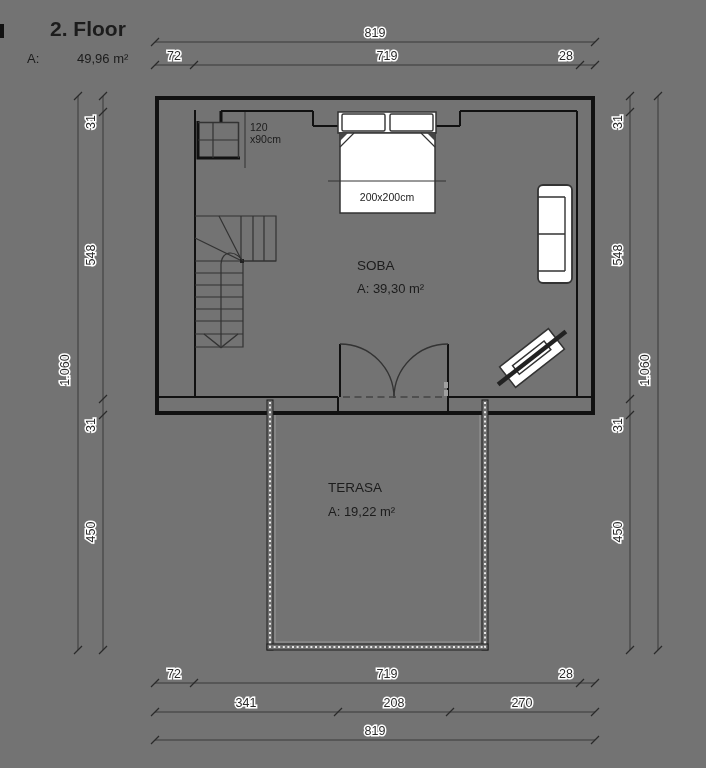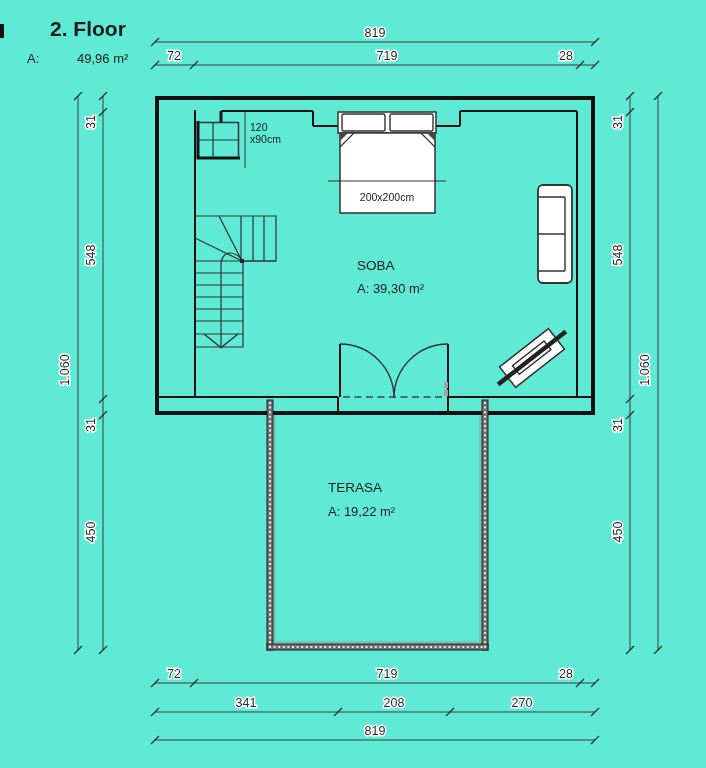--- a/index.html
+++ b/index.html
@@ -1,16 +1,16 @@
 <!DOCTYPE html>
 <html><head>
 <meta charset="utf-8">
 <style>
   html,body{margin:0;padding:0;background:#fff;}
-  .canvas{position:relative;width:706px;height:768px;background:#5eead4;overflow:hidden;
+  .canvas{position:relative;width:706px;height:768px;background:#737373;overflow:hidden;
           font-family:"Liberation Sans",sans-serif;}
   svg{position:absolute;left:0;top:0;}
   text{font-family:"Liberation Sans",sans-serif;fill:#1c1c1c;}
   .title{font-size:21px;font-weight:bold;}
   .sub{font-size:13px;}
   .room{font-size:13.5px;}
   .roomarea{font-size:13px;}
   .dim{font-size:12.5px;fill:#2a2a2a;paint-order:stroke;stroke:#ffffff;stroke-width:3px;}
   .small{font-size:10.5px;}
   .wall{stroke:#111;fill:none;}

